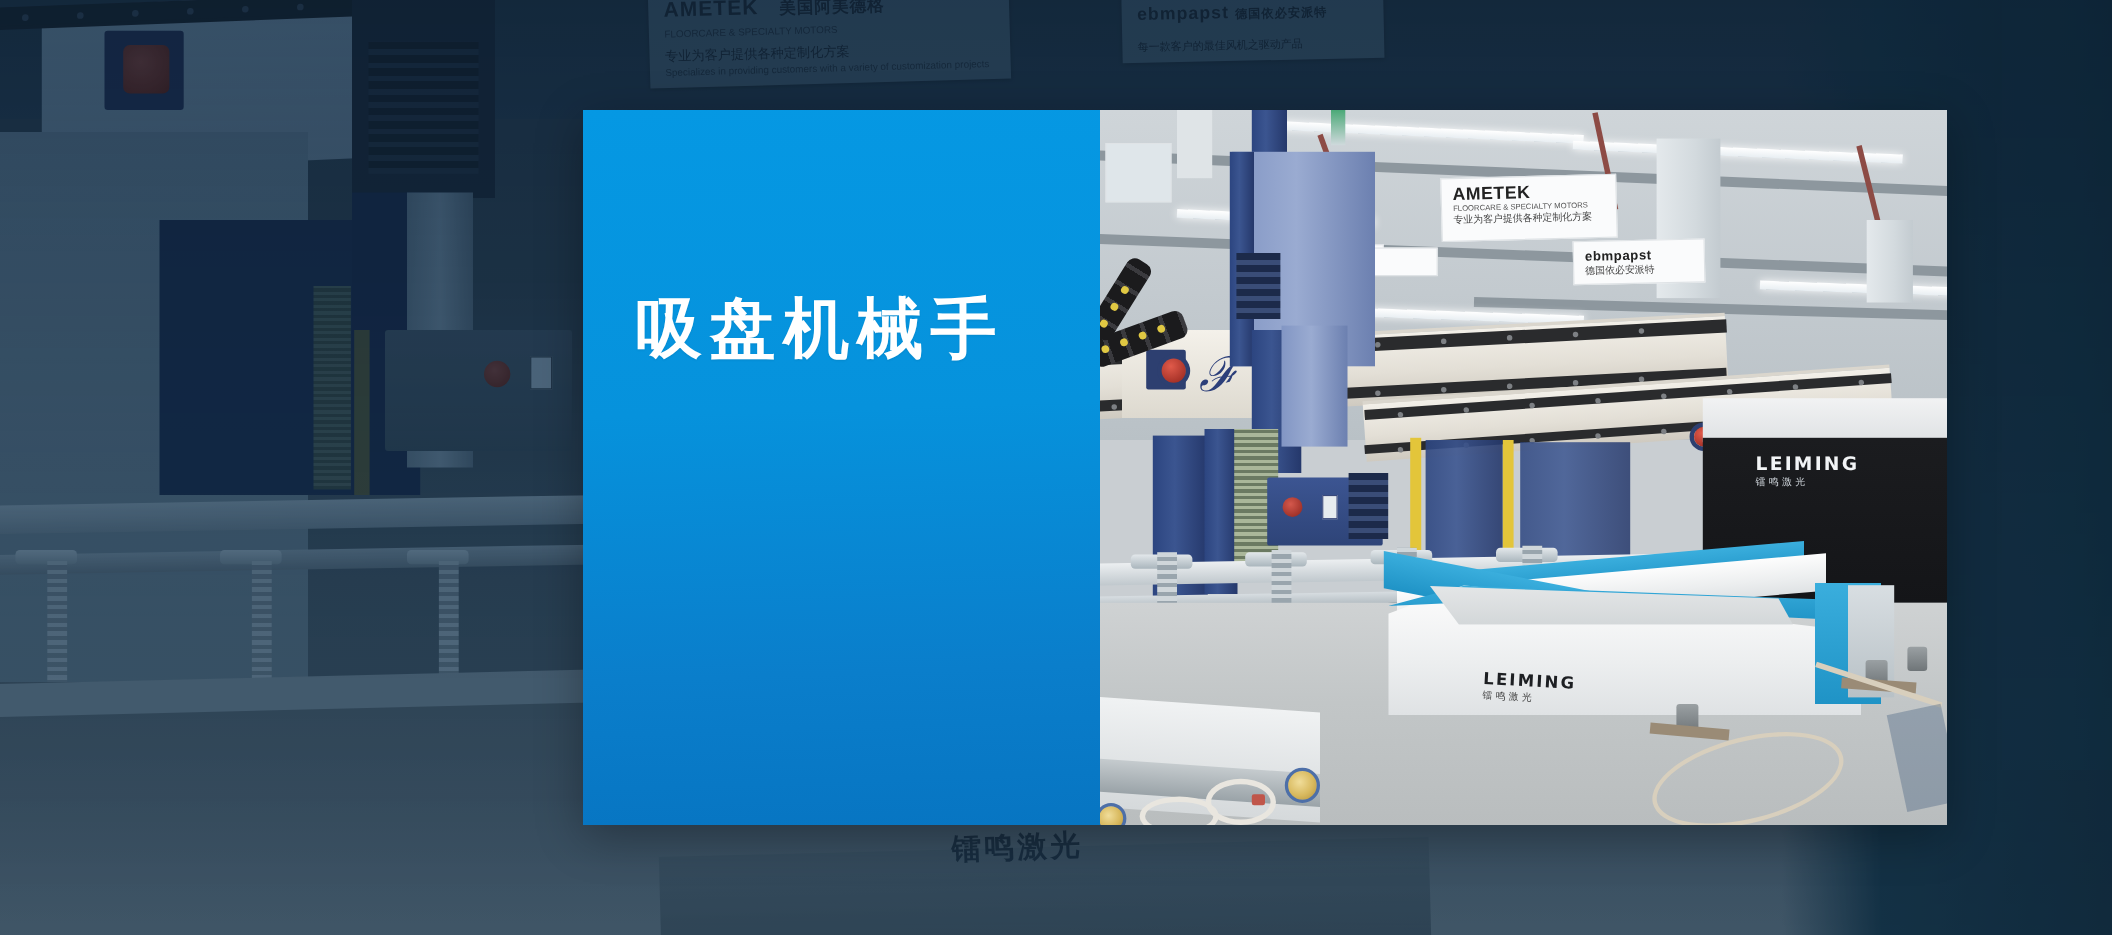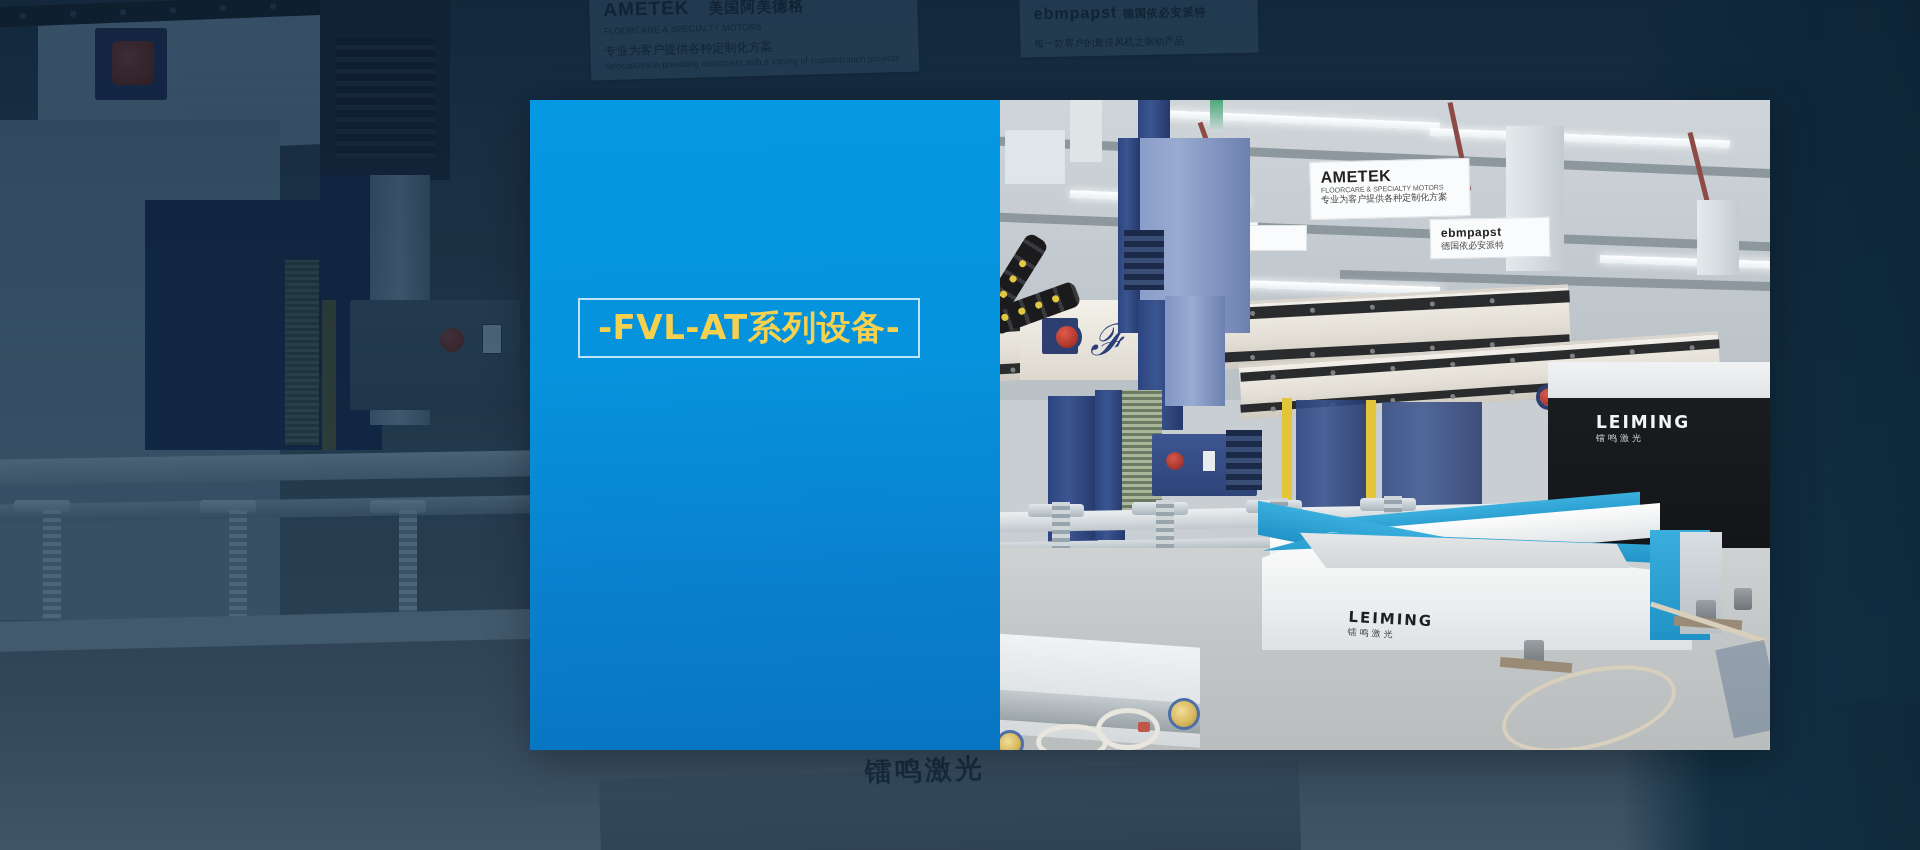--- a/index.html
+++ b/index.html
@@ -422,23 +422,21 @@
       <div class="bg-pillar-right"></div>
     </div>
     <div class="bg-tint"></div>
     <div class="bg-tint2"></div>
   </div>
 
   <div class="card">
 
     <div class="panel">
       <div class="panel-inner">
-        <div class="panel-badge">
-          <div class="panel-badge-text">-FVL-AT系列设备-</div>
-        </div>
+        <div class="panel-title">吸盘机械手</div>
         <div class="panel-sub">
         </div>
       </div>
     </div>
 
     <div class="photo">
 
       <div class="ph ph-ceiling"></div>
 
       <div class="ph ph-beam" style="left:-20px; top:36px; width:830px; transform:rotate(2.4deg);"></div>

